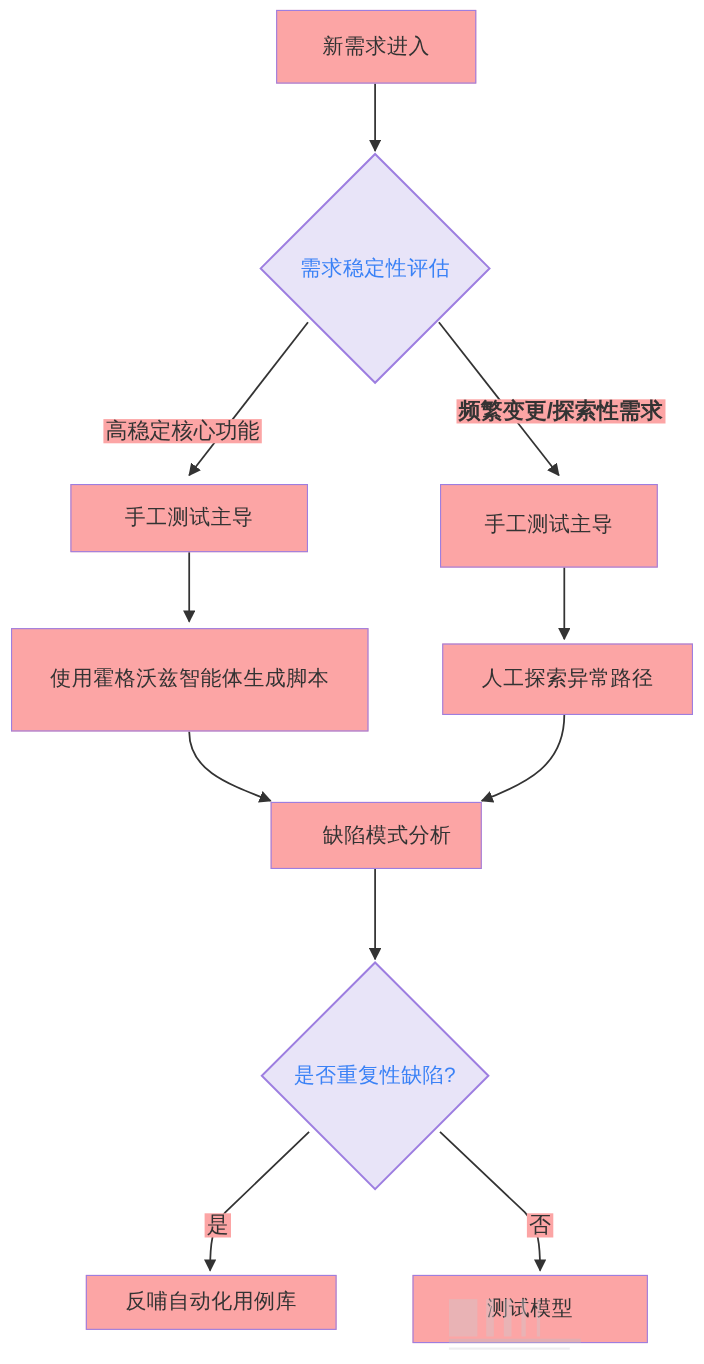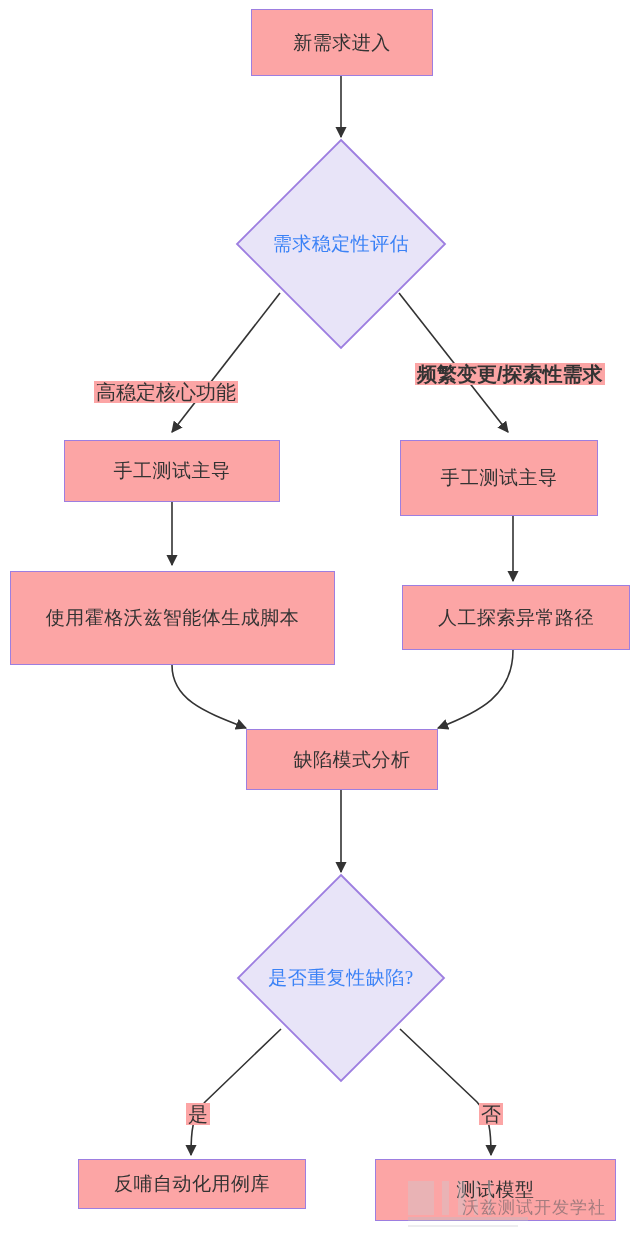--- a/index.html
+++ b/index.html
@@ -148,32 +148,32 @@
 </div>
 
 <div class="node" style="left:402px; top:585px; width:228px; height:65px;">
   <span>人工探索异常路径</span>
 </div>
 
 <div class="node" style="left:246px; top:729px; width:192px; height:61px;padding-left:20px;">
   <span>缺陷模式分析</span>
 </div>
 
-<div class="diamond-wrap" style="left:236px; top:873px; width:210px; height:210px;font-family:Liberation Serif, serif;">
+<div class="diamond-wrap" style="left:236px; top:873px; width:210px; height:210px;">
   <svg class="diamond-shape" viewBox="0 0 210 210" xmlns="http://www.w3.org/2000/svg">
     <polygon points="105,2 208,105 105,208 2,105" fill="#e8e4f8" stroke="#9d7ee0" stroke-width="1.8"></polygon>
   </svg>
   <div class="diamond-label">是否重复性缺陷?</div>
 </div>
 
 <div class="node" style="left:78px; top:1159px; width:228px; height:50px;">
   <span>反哺自动化用例库</span>
 </div>
 
-<div class="node" style="left:375px; top:1159px; width:241px; height:62px;">
+<div class="node" style="left:375px; top:1159px; width:214px; height:62px;">
   <span>测试模型</span>
 </div>
 
 <div class="edge-label" style="left:94px; top:381px;">高稳定核心功能</div>
 
 <div class="edge-label" style="left:415px; top:363px;font-weight:bold;">频繁变更/探索性需求</div>
 
 <div class="edge-label" style="left:186px; top:1103px;">是</div>
 
 <div class="edge-label" style="left:479px; top:1103px;">否</div>
@@ -181,14 +181,13 @@
 <div id="watermark-layer">
   <svg class="wm-bars" style="left:408px; top:1175px;" width="130" height="55" viewBox="0 0 130 55" xmlns="http://www.w3.org/2000/svg">
     <rect x="0" y="6" width="26" height="34" fill="#c9c9cf" opacity="0.75"></rect>
     <rect x="34" y="6" width="7" height="34" fill="#c9c9cf" opacity="0.75"></rect>
     <rect x="50" y="6" width="7" height="34" fill="#c9c9cf" opacity="0.75"></rect>
     <rect x="66" y="6" width="4" height="34" fill="#c9c9cf" opacity="0.75"></rect>
     <rect x="80" y="6" width="3" height="34" fill="#c9c9cf" opacity="0.75"></rect>
     <rect x="0" y="42" width="120" height="4" fill="#bdbdc6" opacity="0.8"></rect>
     <rect x="0" y="50" width="110" height="2" fill="#d2d2d8" opacity="0.8"></rect>
   </svg>
-  <div class="wm-text" style="left:462px; top:1196px;">沃兹测试开发学社</div>
 </div>
 
 </body></html>

